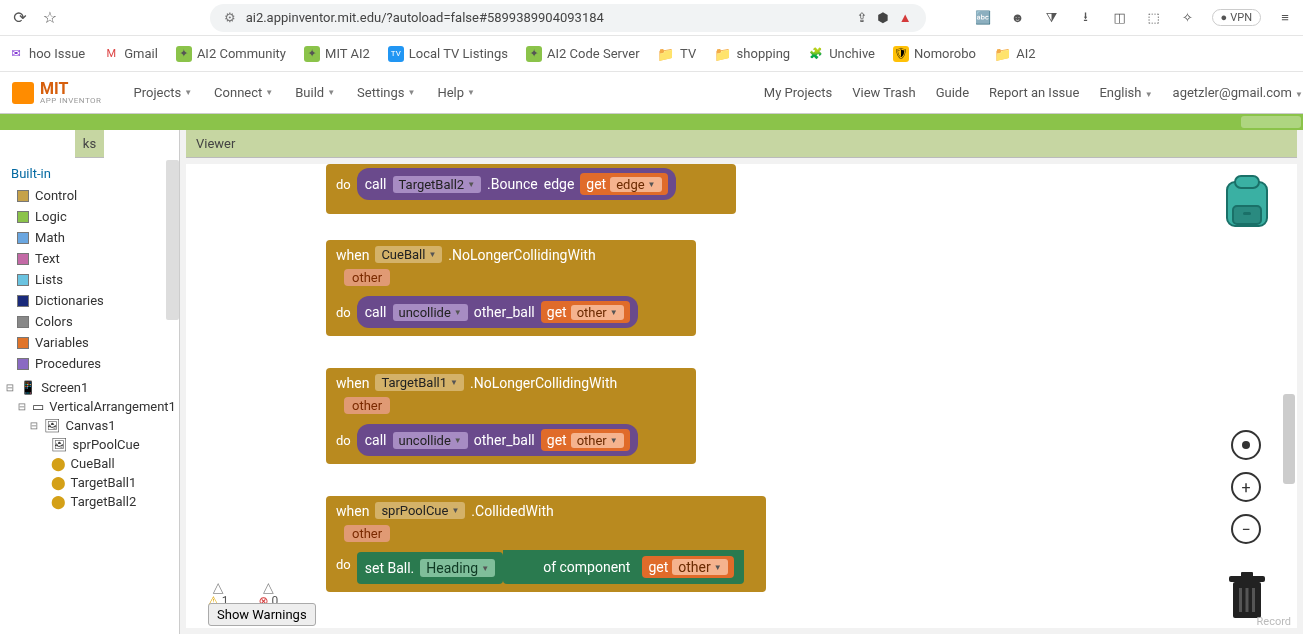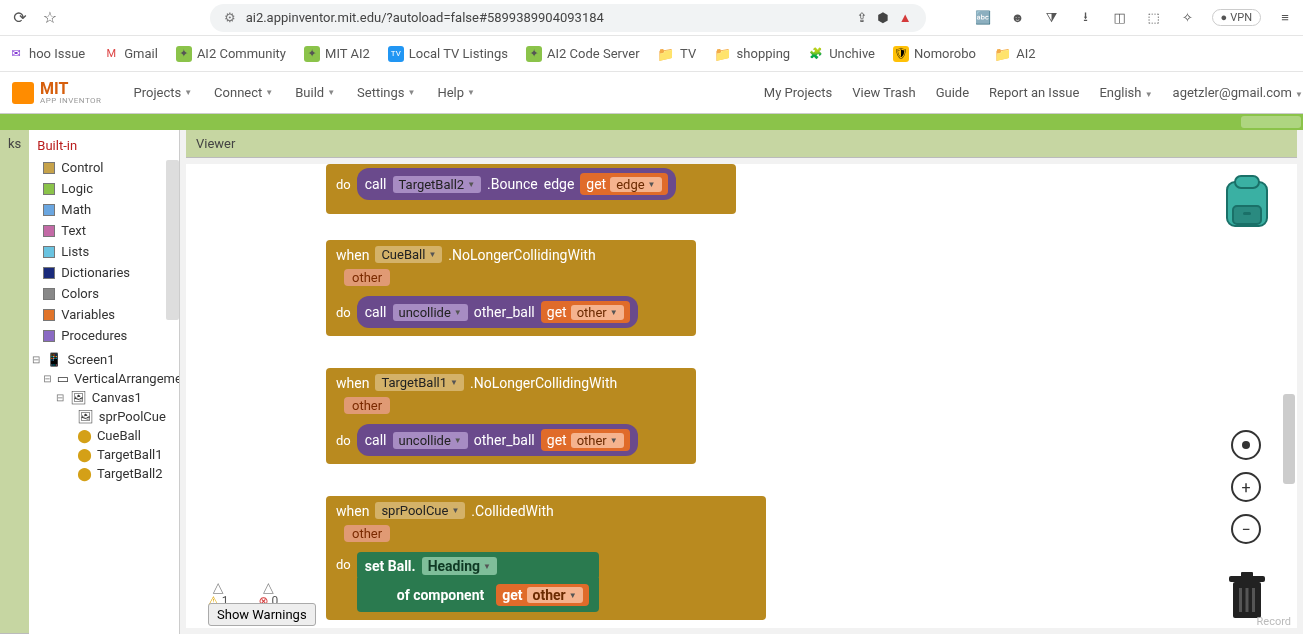--- a/index.html
+++ b/index.html
@@ -35,24 +35,24 @@
   .ai2-menu .caret{font-size:8px;color:#888;}
   .ai2-spacer{flex:1;}
   .ai2-right{display:flex;gap:20px;color:#555;font-size:13px;align-items:center;}
   .ai2-right .caret{font-size:8px;color:#888;}
 
   .green-strip{height:16px;background:#8bc34a; position:relative; overflow:hidden;}
   .green-strip::after{content:"";position:absolute;right:2px;top:2px;bottom:2px;width:60px;background:rgba(255,255,255,.3);border-radius:3px;}
 
   
   .main{display:flex;height:calc(634px - 36px - 36px - 42px - 16px);}
-  .left-panel{width:180px;background:#fff;border-right:1px solid #ccc;display:flex;flex-direction:row;position:relative;}
+  .left-panel{width:180px;background:#fff;border-right:1px solid #ccc;display:flex;flex-direction:column;position:relative;align-items:center;}
   .left-head{background:#c6d6a2;padding:6px 8px;font-size:13px;color:#444;border-bottom:1px solid #bbb;}
   .left-body{flex:1;overflow-y:auto;padding:4px 0;font-size:13px;}
-  .cat-grp{padding:4px 8px;color:#b91c1c;}
+  .cat-grp{padding:4px 8px;color:#0369a1;}
   .drawer-item{display:flex;align-items:center;gap:6px;padding:3px 0 3px 14px;}
   .swatch{width:12px;height:12px;border:1px solid #777;display:inline-block;}
   .comp-item{display:flex;align-items:center;gap:5px;padding:2px 0;}
   .expander{width:10px;display:inline-block;text-align:center;font-size:10px;color:#777;}
   .left-scroll{position:absolute;right:0;top:30px;width:13px;height:160px;background:#ddd;border-radius:2px;}
 
   .viewer{flex:1;display:flex;flex-direction:column;background:#f2f2f2;}
   .viewer-head{background:#c6d6a2;padding:6px 10px;font-size:13px;color:#444;border-bottom:1px solid #bbb;margin:0 6px;}
   .canvas-wrap{flex:1;margin:6px;background:#fff;position:relative;overflow:hidden;}
   .canvas{position:absolute;left:0;top:0;right:0;bottom:0;}
@@ -380,21 +380,21 @@
             <span>when</span>
             <span class="dd">
                 <span>sprPoolCue</span>
                 <span class="dd-arrow">▼</span>
               </span>
             <span>.CollidedWith</span>
           </div>
           <div class="param-row"><span class="param-bubble">other</span></div>
           <div class="do-row" style="align-items:flex-start;">
             <span class="do-label" style="padding-top:5px;">do</span>
-            <div style="display:flex;flex-direction:column;font-weight:bold;">
+            <div style="display:flex;flex-direction:row;">
               <div class="set-block">
                 <span>set Ball.</span>
                 <span class="dd">
                     <span>Heading</span>
                     <span class="dd-arrow">▼</span>
                   </span>
               </div>
               <div class="sub-row" style="background:#2a7a4f;border-radius:0 0 4px 4px;margin-top:-2px;padding:6px 10px 6px 40px;">
                 <span style="color:#fff;">of component</span>
                 <div class="get-block">

